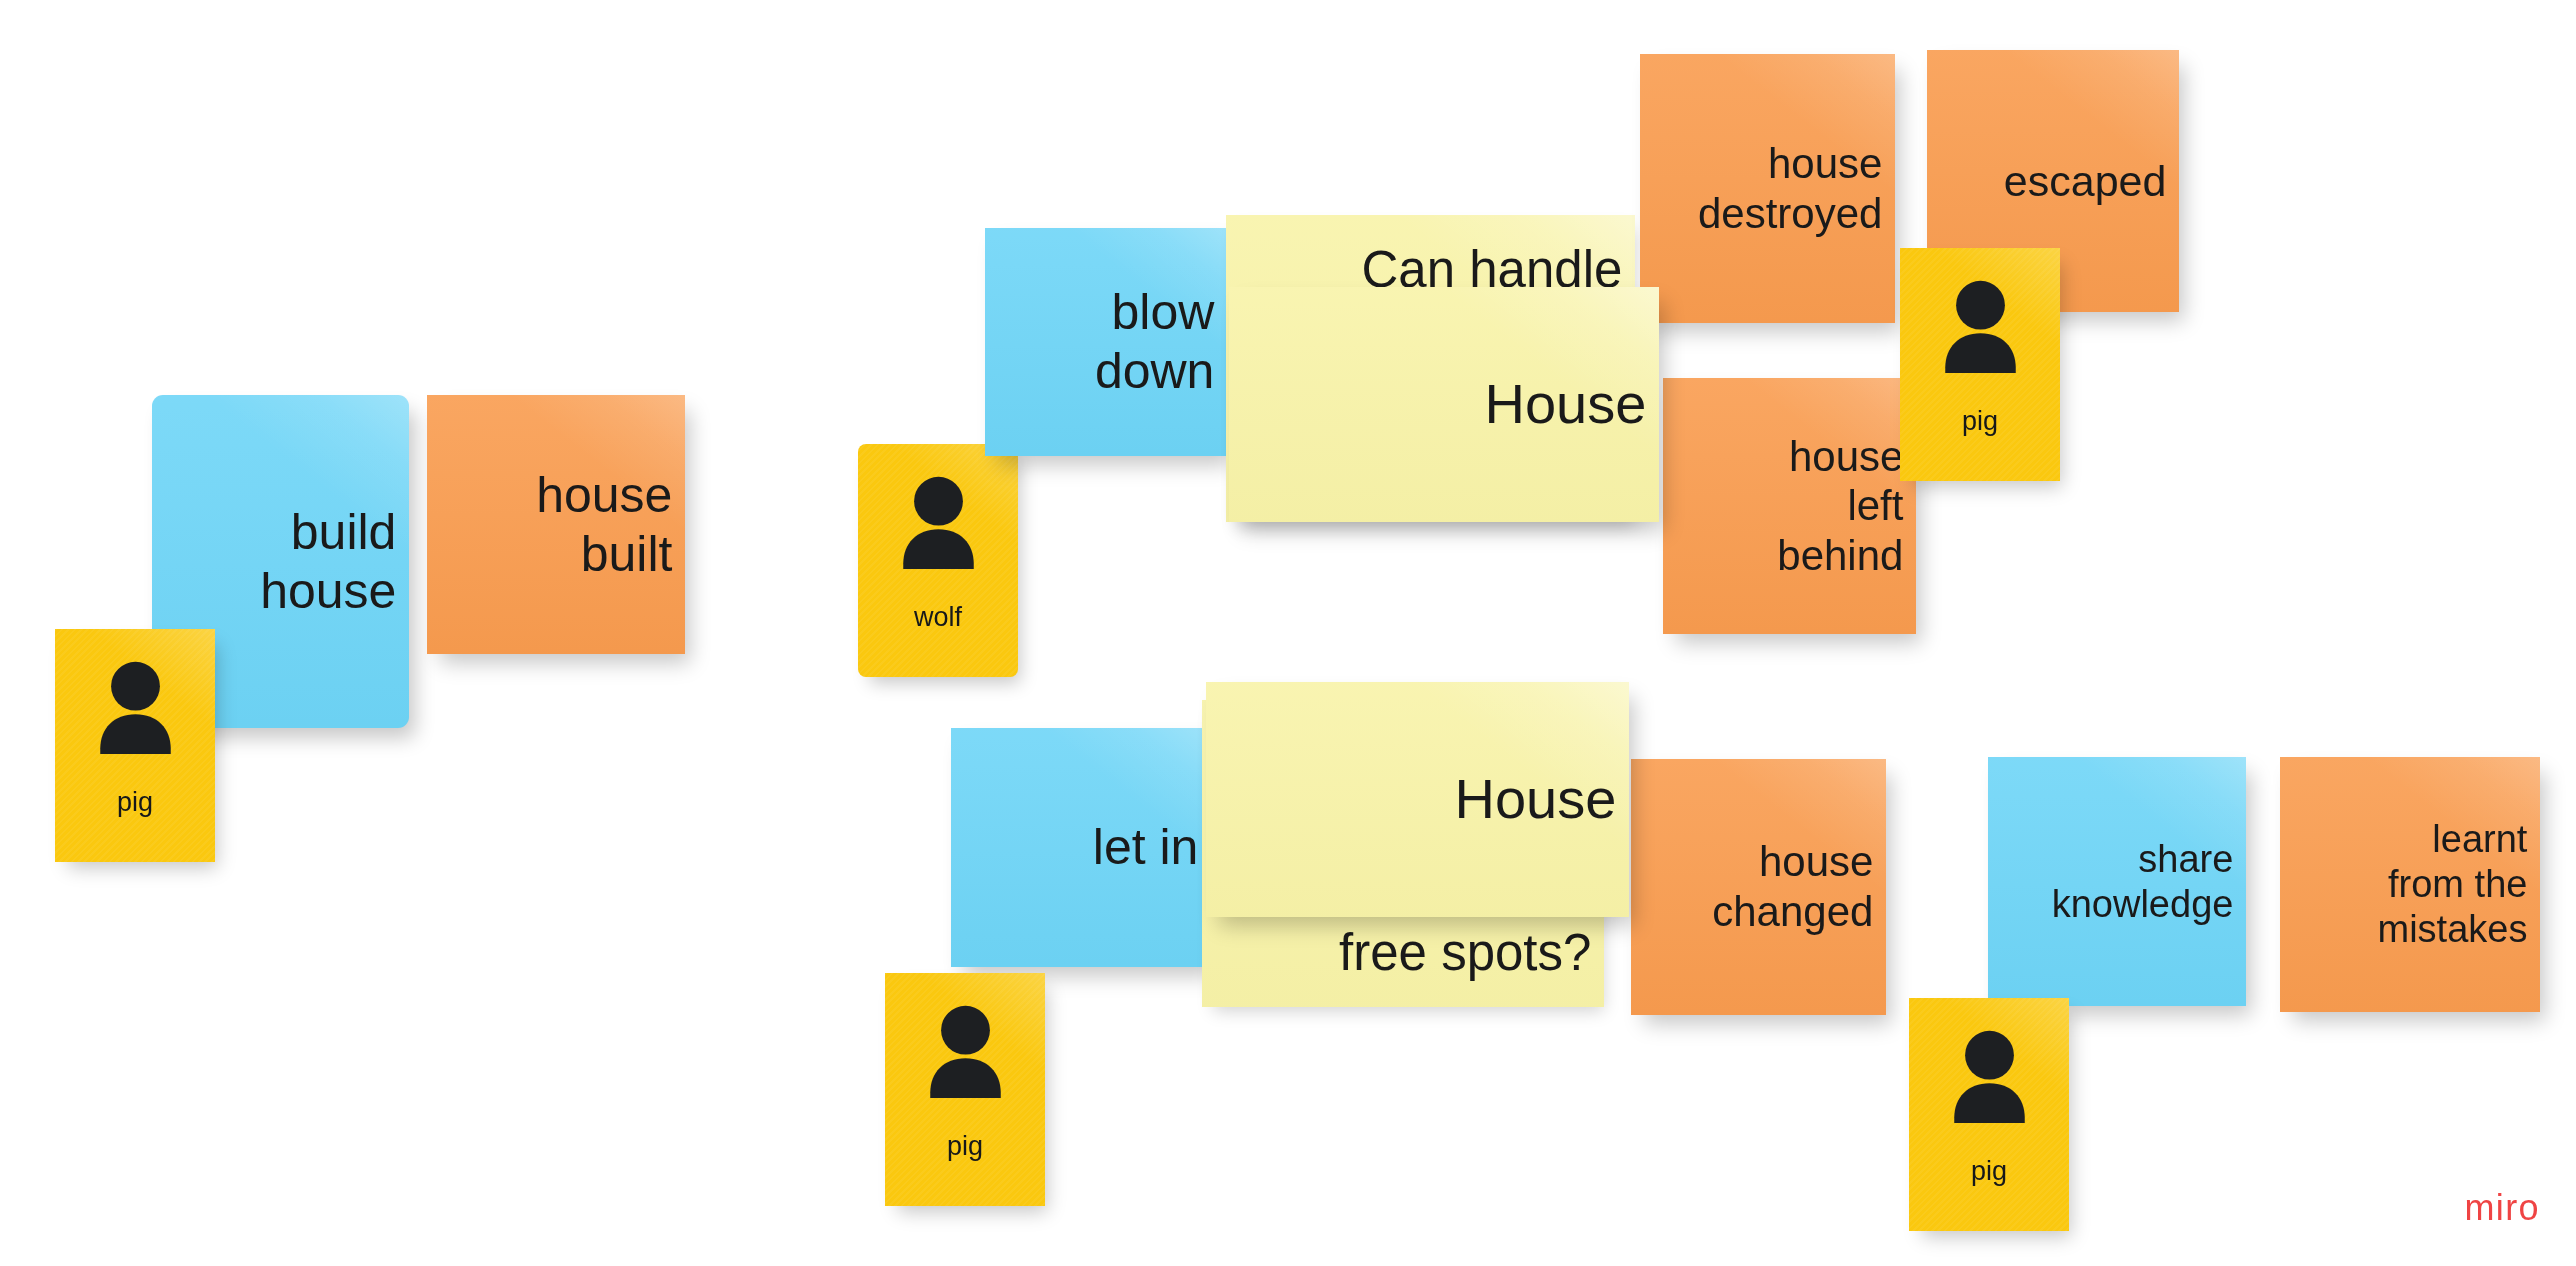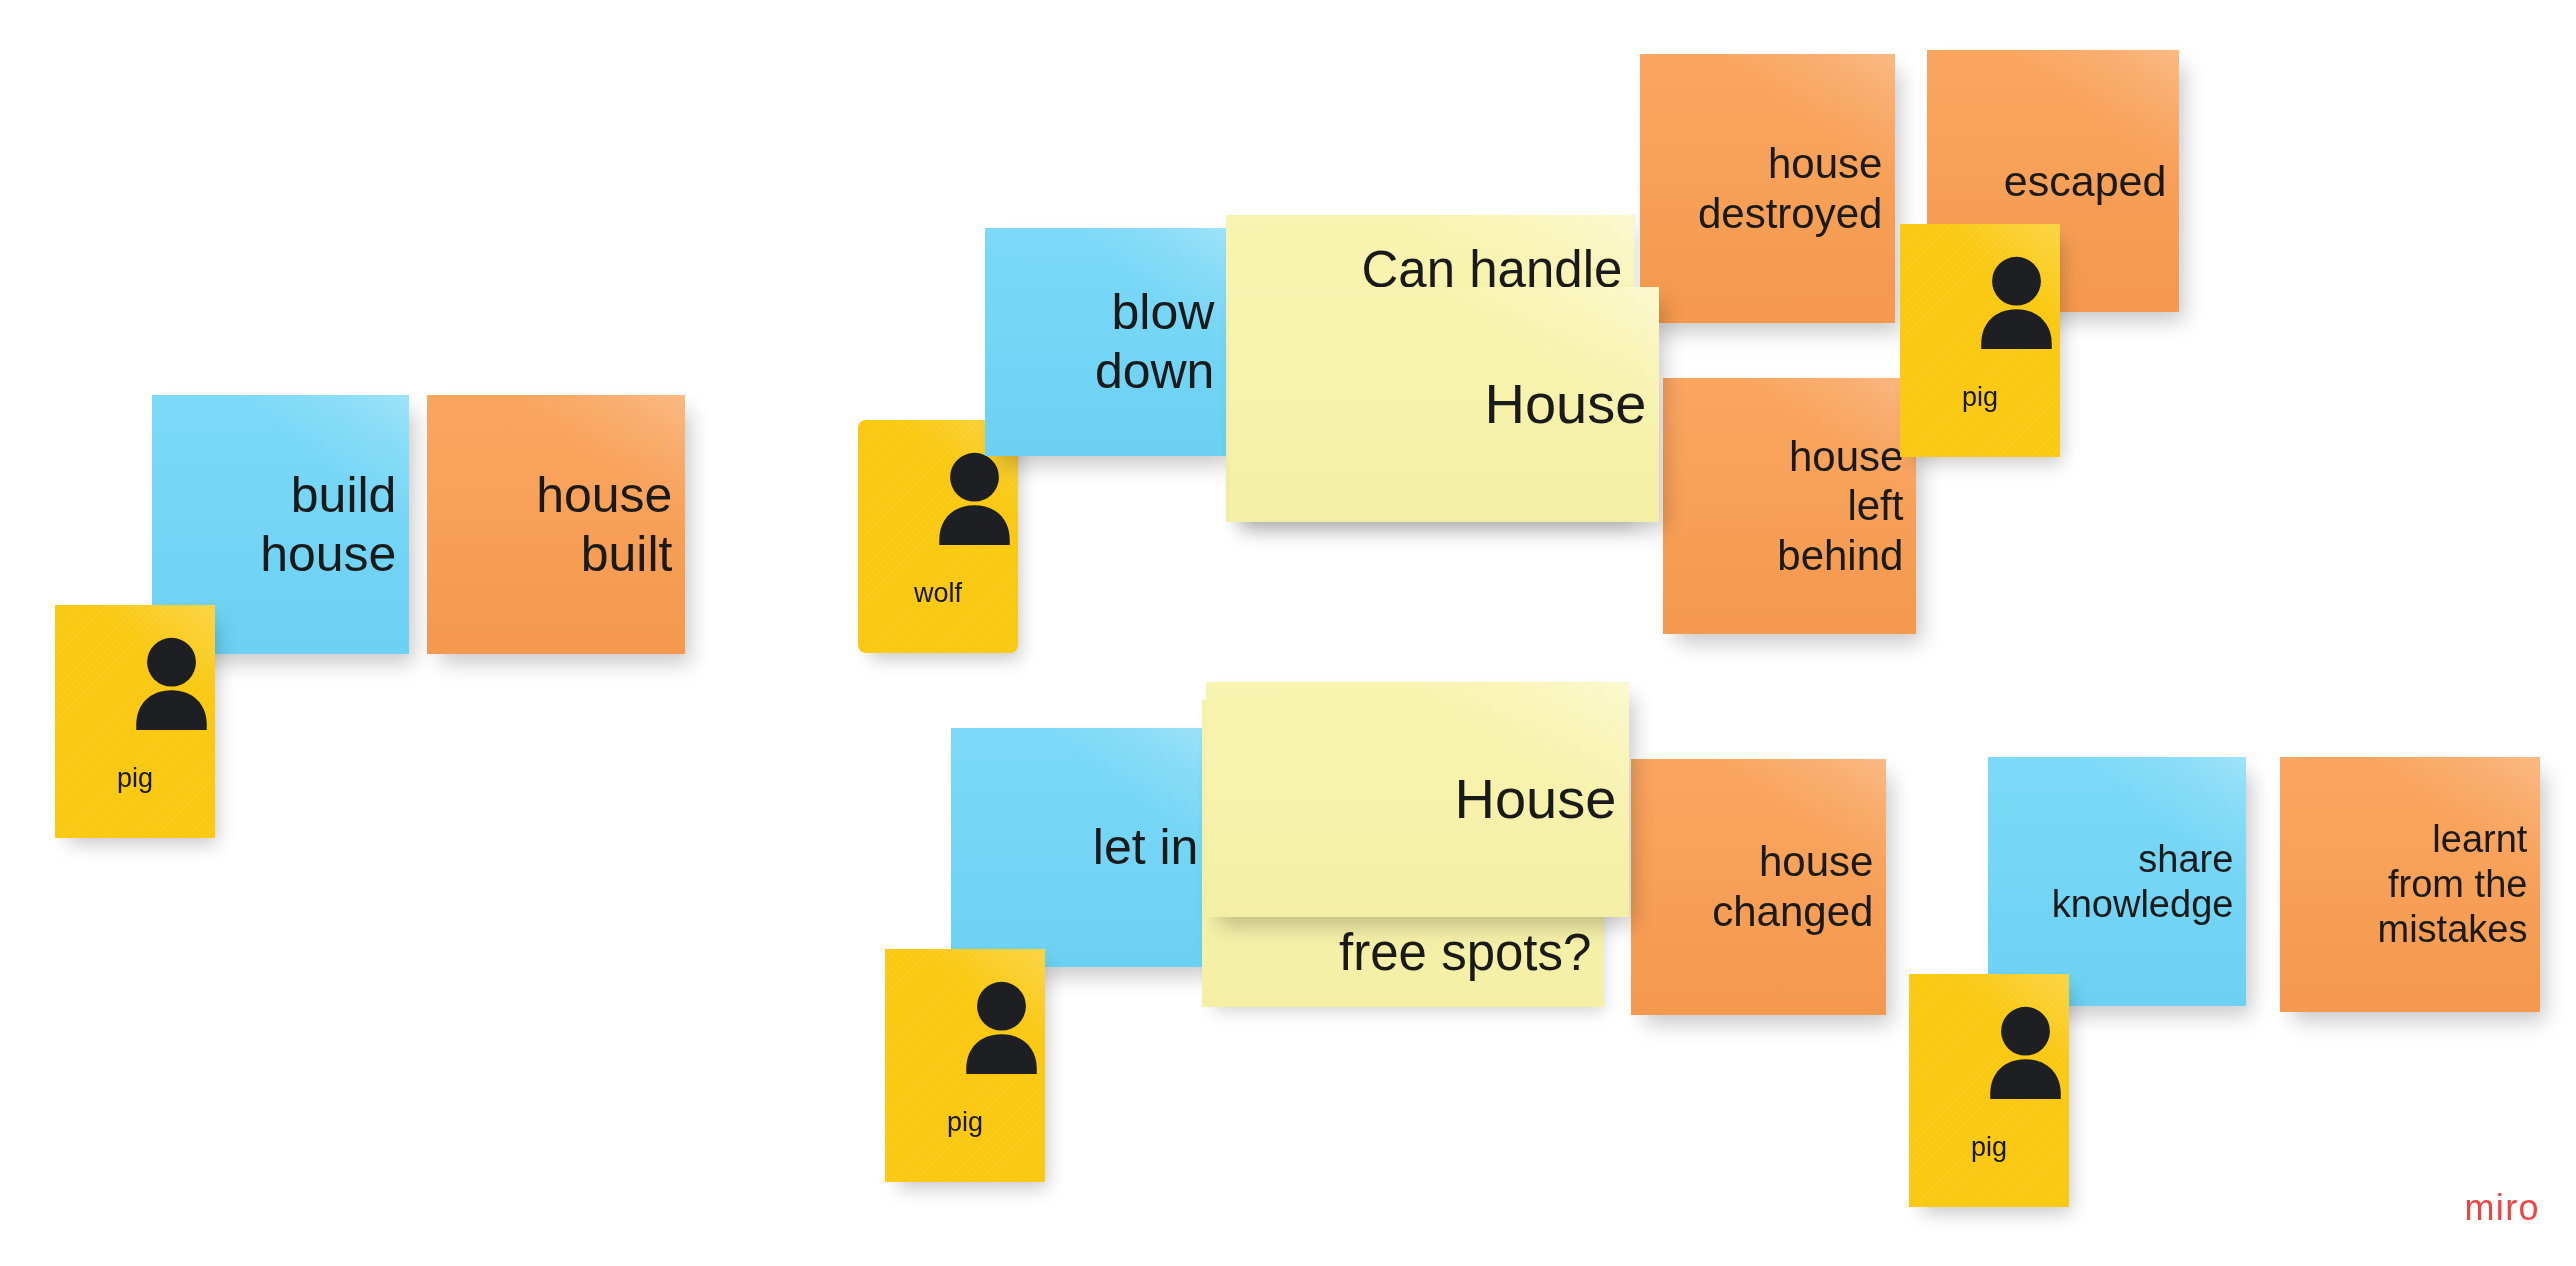--- a/index.html
+++ b/index.html
@@ -69,22 +69,23 @@
   .avatar-card {
     position: absolute;
     box-sizing: border-box;
     background-color: #fac80f;
     background-image:
       repeating-linear-gradient(135deg, rgba(255,255,255,0.055) 0 1.8px, rgba(255,255,255,0) 1.8px 4.5px),
       linear-gradient(218deg, rgba(255,255,255,0.22) 0%, rgba(255,255,255,0) 28%);
     box-shadow: 7.2px 11px 18px -5.4px rgba(0,0,0,0.22);
     display: flex;
     flex-direction: column;
-    align-items: flex-end;
+    align-items: center;
     overflow: hidden;
+    margin-top: 24px;
   }
   .avatar-card .glyph {
     display: block;
     line-height: 0;
   }
   .avatar-card .glyph svg { display: block; }
   .avatar-card .role {
     color: #16181a;
     font-family: "Liberation Sans", sans-serif;
     text-align: center;
@@ -102,21 +103,21 @@
     letter-spacing: 1.4px;
     font-weight: 400;
     user-select: none;
   }
 </style>
 </head>
 <body>
 
 <div id="board">
 
-  <div class="note blue" style="left:152px; top:395px; width:257px; height:259px; font-size:50px;">
+  <div class="note blue" style="left:152px; top:395px; width:257px; height:333px; font-size:50px;border-radius:11px;">
     <span class="txt">build
 house</span>
   </div>
 
   <div class="note orange" style="left:427px; top:395px; width:258px; height:259px; font-size:50px;">
     <span class="txt">house
 built</span>
   </div>
 
   <div class="avatar-card" style="left:55px; top:605px; width:160px; height:233px; padding-top:31px;">

